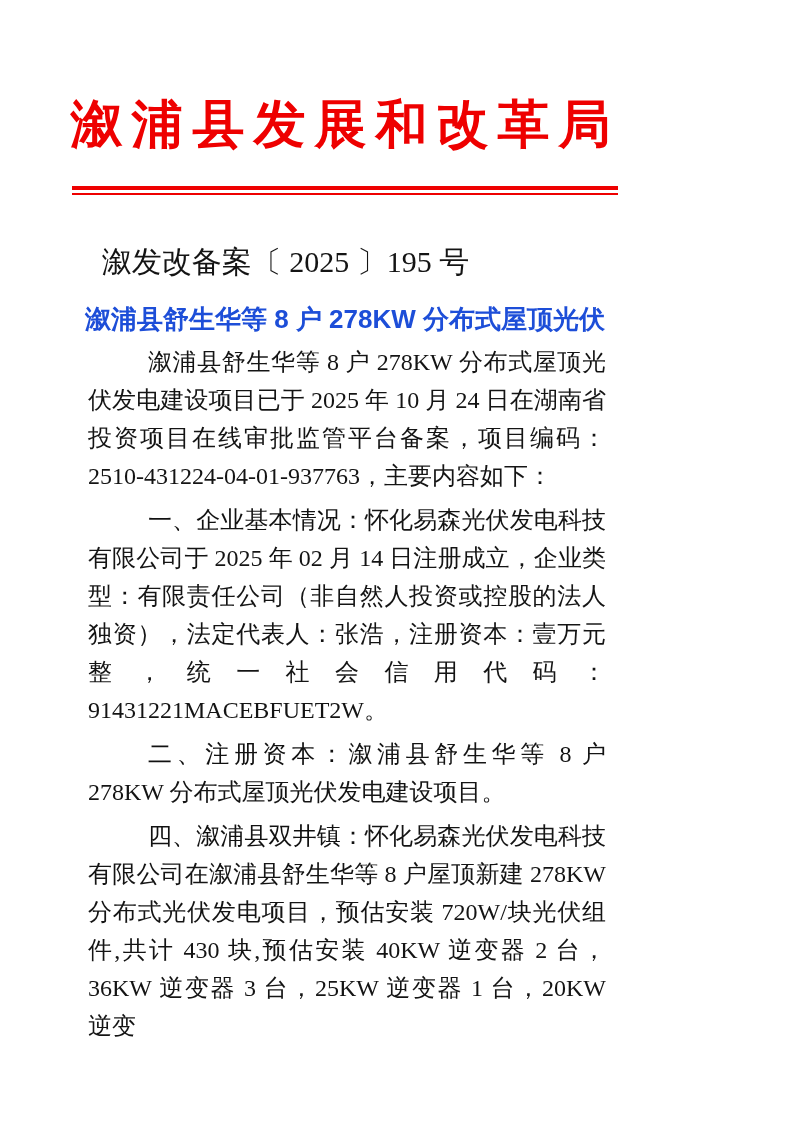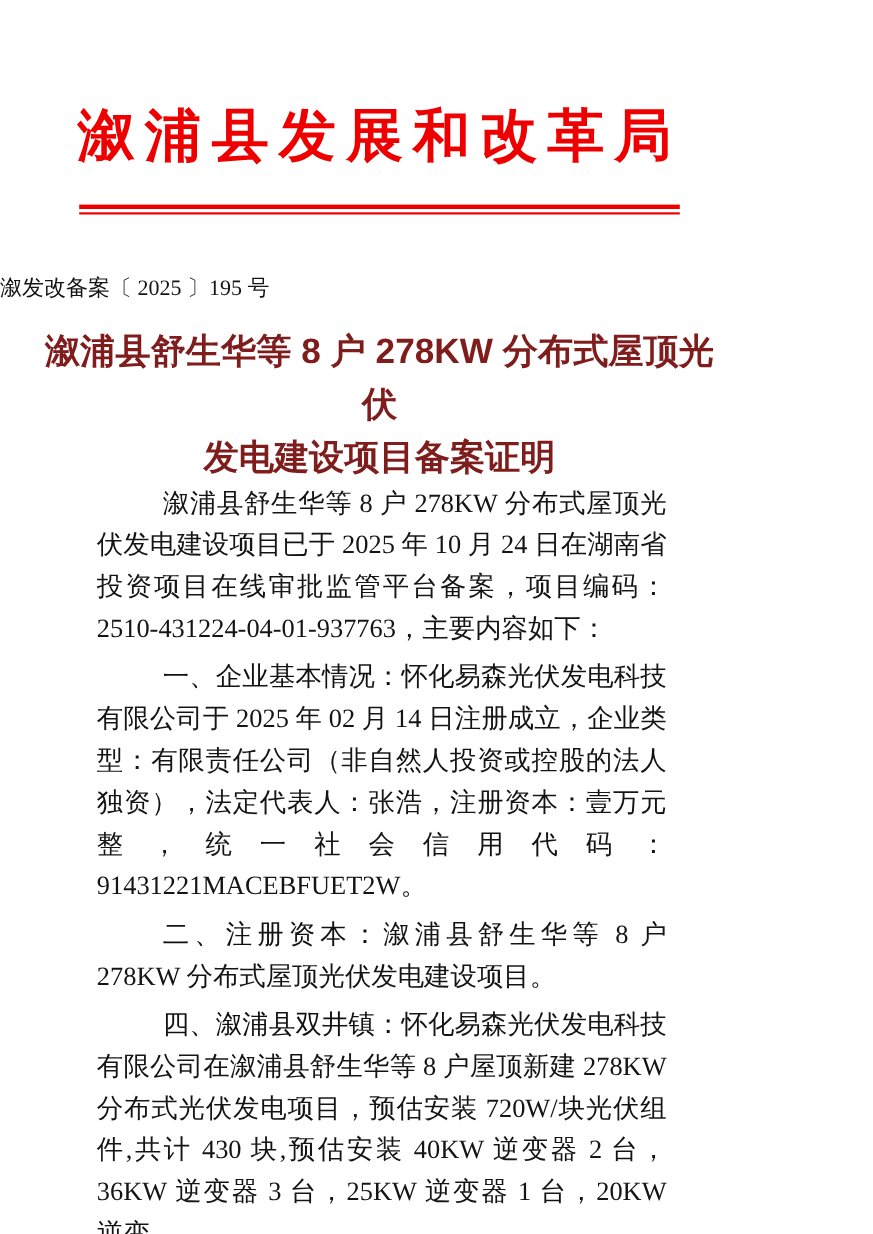--- a/index.html
+++ b/index.html
@@ -38,35 +38,35 @@
   }
   .rule-thin {
     margin-top: 3px;
     height: 2px;
     background: #ee0000;
   }
   
   .docnum {
     margin-top: 52px;
     padding-right: 119px;
-    text-align: left;
-    font-size: 20px;
+    text-align: center;
+    font-size: 30px;
     line-height: 30px;
     color: #141414;
     white-space: nowrap;
   }
   
   .title {
     margin: 18px 40px 0 40px;
     text-align: center;
     font-family: "Liberation Sans", "DejaVu Sans", sans-serif;
     font-weight: 700;
-    font-size: 32px;
+    font-size: 26px;
     line-height: 48px;
-    color: #7f1d1d;
+    color: #1d4ed8;
   }
   .title .title-line {
     display: block;
   }
   
   .body-text {
     padding: 0 84px 0 88px;
   }
   .body-text p {
     margin: 0 0 6px 0;
@@ -91,21 +91,20 @@
 
   <div class="rule">
     <div class="rule-thick"></div>
     <div class="rule-thin"></div>
   </div>
 
   <div class="docnum">溆发改备案〔 2025 〕195 号</div>
 
   <h1 class="title">
     <span class="title-line">溆浦县舒生华等 8 户 278KW 分布式屋顶光伏</span>
-    <span class="title-line">发电建设项目备案证明</span>
   </h1>
 
   <div class="body-text">
 
     <p><b class="lead"></b><span>溆浦县舒生华等 8 户 278KW 分布式屋顶光伏发电建设项目已于 2025 年 10 月 24 日在湖南省投资项目在线审批监管平台备案，项目编码：2510-431224-04-01-937763，主要内容如下：</span></p>
 
     <p><b class="lead">一、企业基本情况：</b><span>怀化易森光伏发电科技有限公司于 2025 年 02 月 14 日注册成立，企业类型：有限责任公司（非自然人投资或控股的法人独资），法定代表人：张浩，注册资本：壹万元整，统一社会信用代码：91431221MACEBFUET2W。</span></p>
 
     <p><b class="lead">二、注册资本：</b><span>溆浦县舒生华等 8 户 278KW 分布式屋顶光伏发电建设项目。</span></p>
 

